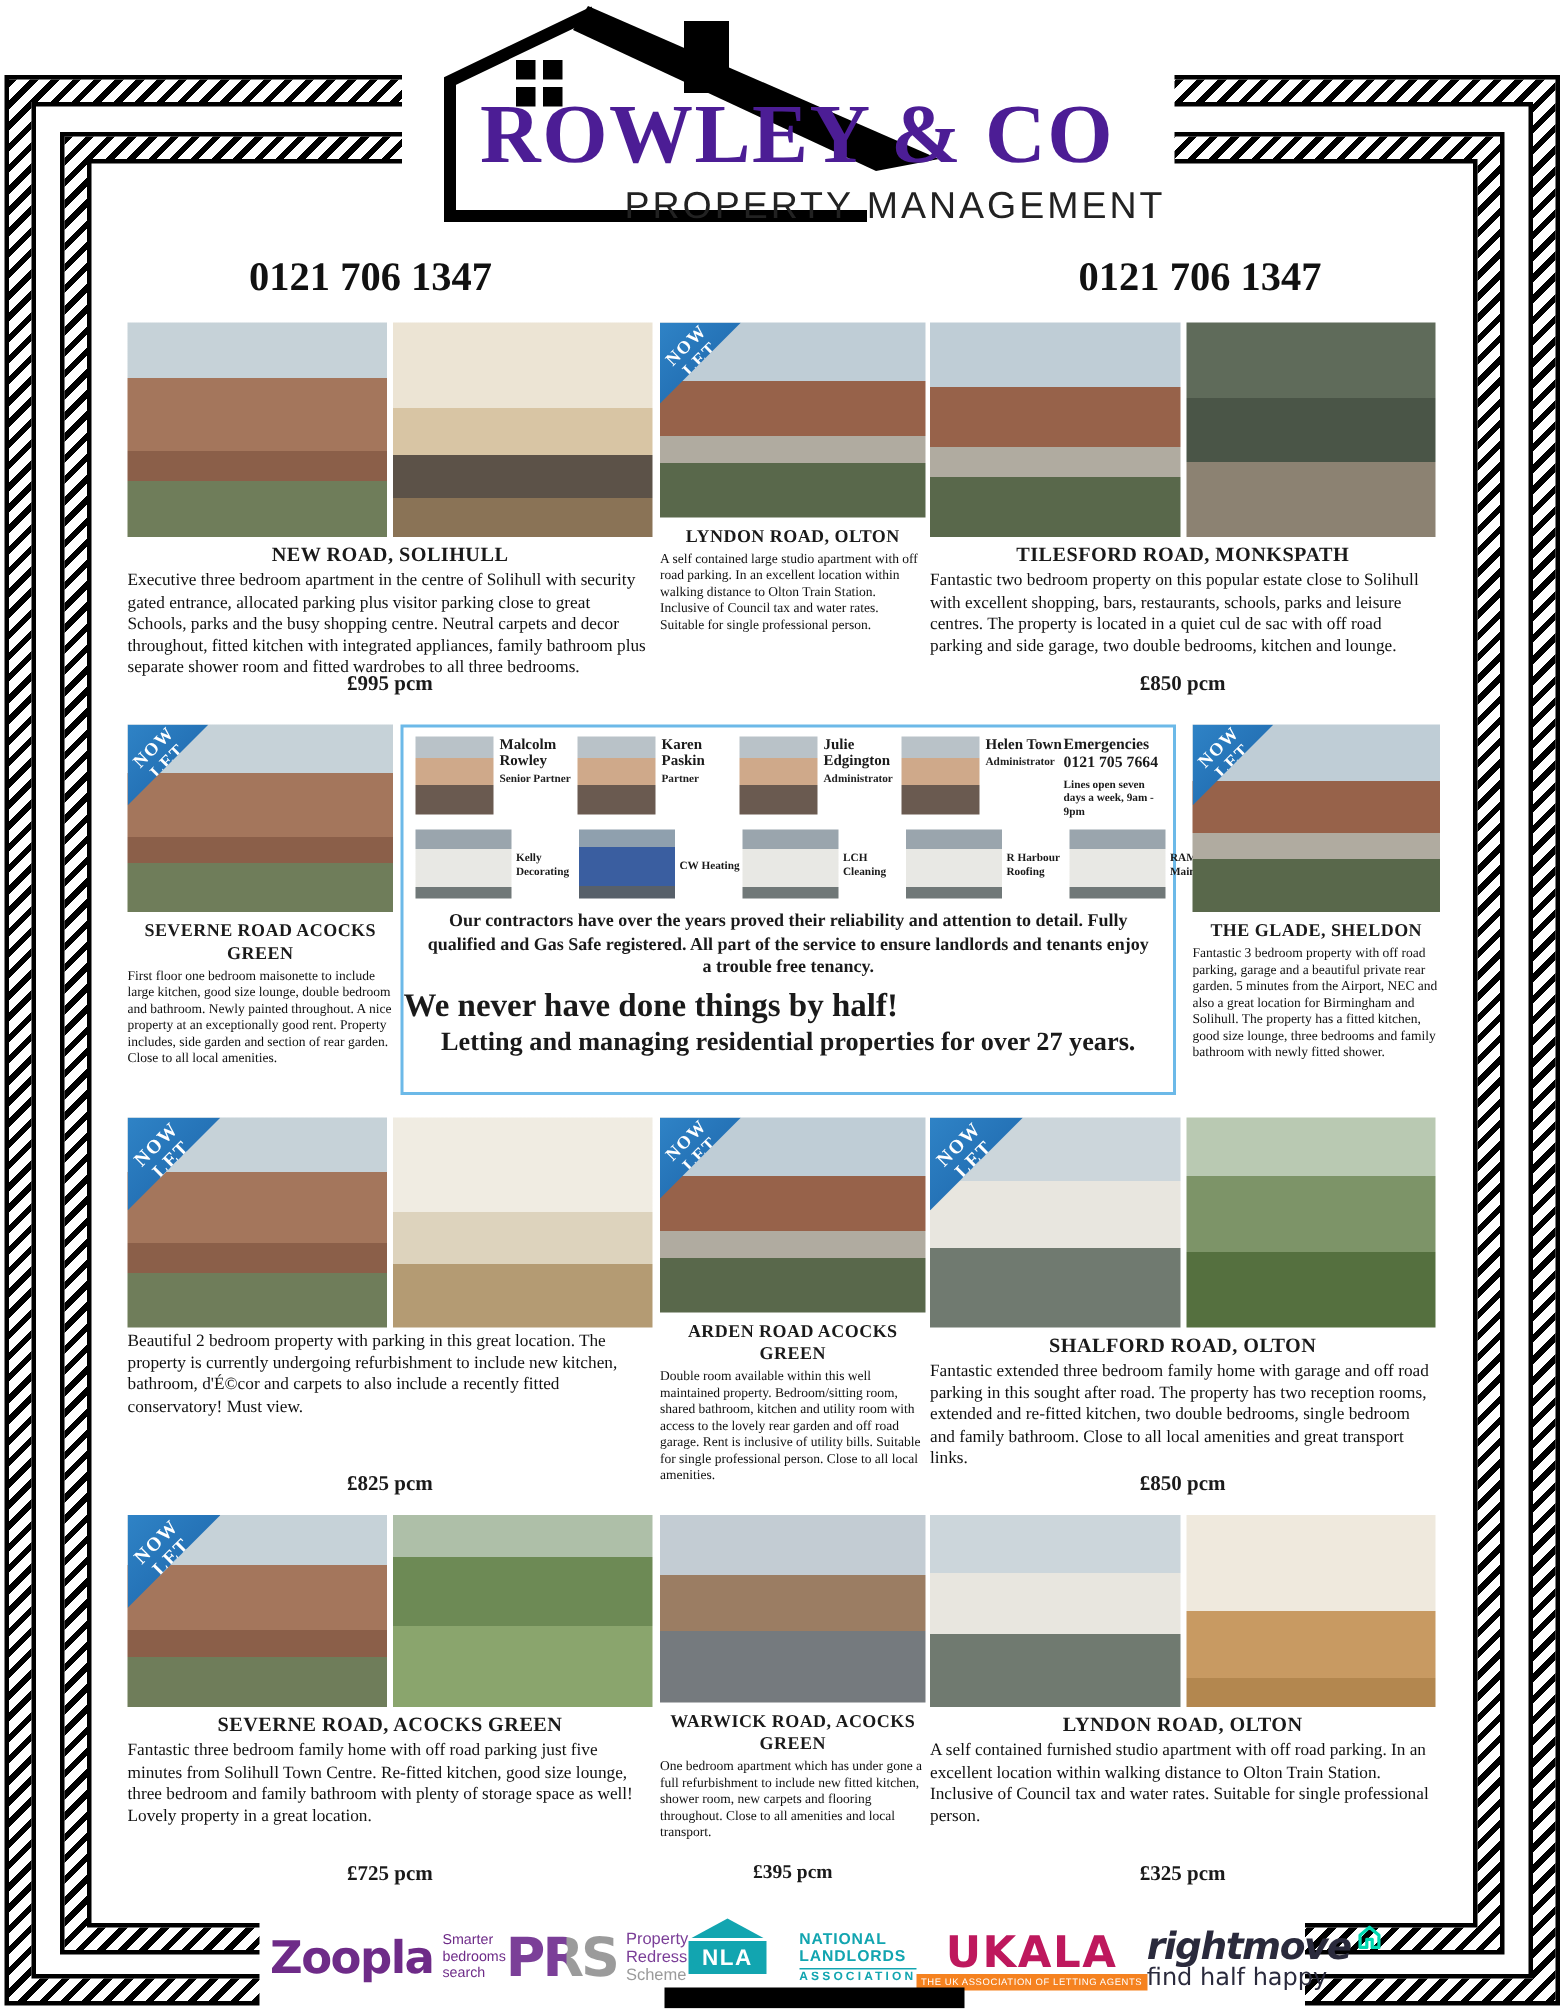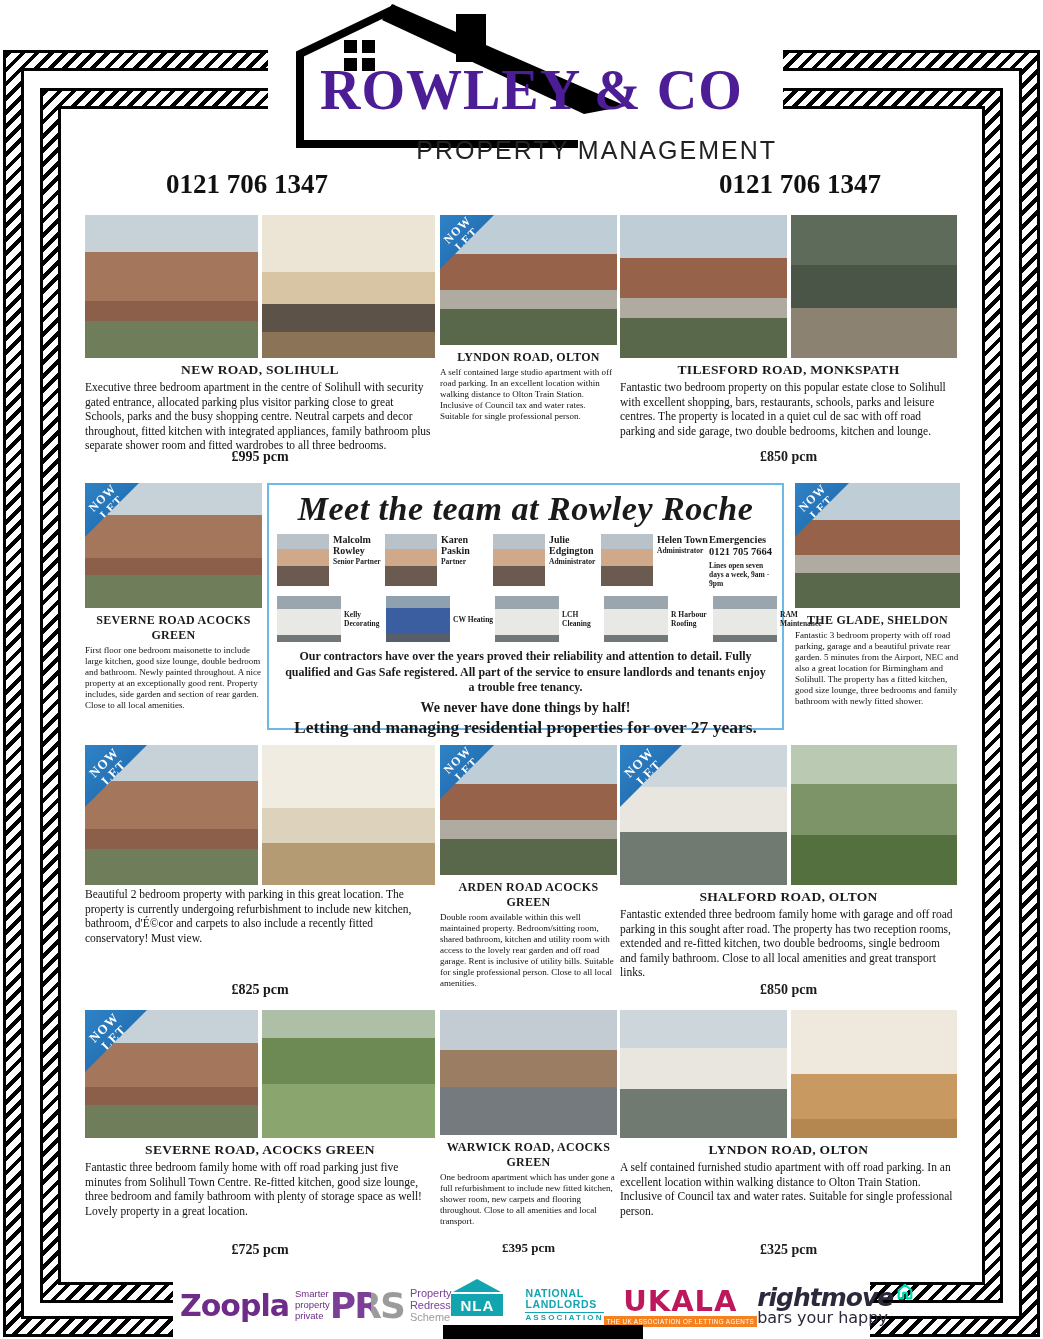--- a/index.html
+++ b/index.html
@@ -19,21 +19,21 @@
   .mask-footer { left:173px; top:1262px; width:697px; height:77px; }
   .bottom-bar { position:absolute; z-index:4; left:443px; top:1325px; width:200px; height:14px; background:#000; }
 
   .z3 { position:absolute; z-index:3; }
 
   
   .logo-box { left:268px; top:0; width:515px; height:168px; }
   .logo-svg { position:absolute; left:10px; top:2px; }
   .brand-name { position:absolute; left:52px; top:58px; width:460px;
     font-size:56px; font-weight:bold; letter-spacing:1px; color:#4c1d95; white-space:nowrap; }
-  .brand-tagline { position:absolute; right:6px; top:136px;
+  .brand-tagline { position:absolute; right:6px; top:123px;
     font-family:"Liberation Sans", sans-serif; font-size:25px; letter-spacing:2px; color:#222; }
   .phone { font-size:27px; font-weight:bold; text-align:center; color:#111; }
   .phone-left { left:87px; top:169px; width:320px; }
   .phone-right { left:640px; top:169px; width:320px; }
 
   
   .card { position:absolute; z-index:3; }
   .photos { display:flex; gap:4px; }
   .photo { flex:1; position:relative; overflow:hidden; background:#c9c9c9; }
   .ph-house    { background:linear-gradient(180deg,#c6d2d8 0 26%,#a4765c 26% 60%,#8b5f49 60% 74%,#6f7d5a 74% 100%); }
@@ -78,21 +78,21 @@
   .emerg { width:102px; }
   .emerg .et { font-weight:bold; font-size:10.5px; line-height:1.15; }
   .emerg .ep { font-weight:bold; font-size:10.5px; line-height:1.15; }
   .emerg .eh { font-size:7.5px; font-weight:bold; margin-top:3px; line-height:1.2; }
   .con-row { display:flex; justify-content:space-between; padding:8px 8px 0 8px; }
   .con { display:flex; gap:3px; align-items:center; }
   .cphoto { width:64px; height:46px; background:linear-gradient(180deg,#9aa5ad 0 28%,#e8e8e4 28% 84%,#707878 84% 100%); }
   .cphoto.blue { background:linear-gradient(180deg,#8fa0ae 0 26%,#3a5ea0 26% 82%,#57606a 82% 100%); }
   .cname { width:42px; font-size:7.5px; font-weight:bold; line-height:1.2; }
   .team-note { text-align:center; font-weight:bold; font-size:12px; line-height:1.3; margin:7px 12px 0 12px; }
-  .slogan1 { text-align:center; font-weight:bold; font-size:14px; margin-top:4px; }
+  .slogan1 { text-align:left; font-weight:bold; font-size:22px; margin-top:4px; }
   .slogan2 { text-align:center; font-weight:bold; font-size:17.5px; margin-top:1px; }
 
   
   .footer-row { left:180px; top:1276px; width:690px; height:58px;
     display:flex; align-items:center; justify-content:space-between; }
   .fl { display:flex; align-items:center; gap:6px; }
   .zoopla-name { font-family:"DejaVu Sans", sans-serif; font-weight:bold; font-size:30px; letter-spacing:-1px; }
   .zoopla-tag { font-family:"Liberation Sans", sans-serif; font-size:9.5px; margin-top:-2px; }
   .prs-name { font-family:"DejaVu Sans", sans-serif; font-weight:bold; font-size:36px; letter-spacing:-2px;
     background:linear-gradient(90deg,#7b3f98 0 55%,#9b9b9b 55% 100%); -webkit-background-clip:text; background-clip:text; color:transparent; }
@@ -192,21 +192,20 @@
               <span>LET</span>
             </div>
         </div>
       </div>
     </div>
     <div class="title">SEVERNE ROAD ACOCKS GREEN</div>
     <div class="desc">First floor one bedroom maisonette to include large kitchen, good size lounge, double bedroom and bathroom.  Newly painted throughout. A nice property at an exceptionally good rent. Property includes, side garden and section of rear garden. Close to all local amenities.</div>
   </div>
 
   <div class="z3 team-box">
-    <div class="team-head">Meet the team at Rowley Roche</div>
     <div class="staff-row">
       <div class="staff">
         <div class="sphoto"></div>
         <div class="stext">
           <div class="sname">Malcolm Rowley</div>
           <div class="srole">Senior Partner</div>
         </div>
       </div>
       <div class="staff">
         <div class="sphoto"></div>
@@ -357,21 +356,21 @@
       <div class="photo ph-room"></div>
     </div>
     <div class="title">LYNDON ROAD, OLTON</div>
     <div class="desc">A self contained furnished studio apartment with off road parking. In an excellent location within walking distance to Olton Train Station. Inclusive of Council tax and water rates. Suitable for single professional person.</div>
     <div class="price">£325 pcm</div>
   </div>
 
   <div class="z3 footer-row">
     <div class="fl" style="flex-direction:row;align-items:center;">
       <div class="zoopla-name" style="color:#6e2b88;">Zoopla</div>
-      <div class="zoopla-tag" style="color:#6e2b88;">Smarter property private</div>
+      <div class="zoopla-tag" style="color:#6e2b88;">Smarter bedrooms search</div>
     </div>
     <div class="fl">
       <div class="prs-name">PRS</div>
       <div class="prs-lines">
         <div style="color:#7b3f98;">Property</div>
         <div style="color:#7b3f98;">Redress</div>
         <div style="color:#9b9b9b;">Scheme</div>
       </div>
     </div>
     <div class="fl">
@@ -389,17 +388,17 @@
       <div class="ukala-name" style="color:#be185d;">UKALA</div>
       <div class="ukala-bar">THE UK ASSOCIATION OF LETTING AGENTS</div>
     </div>
     <div class="rm">
       <div class="rm-top">
         <div class="rm-name" style="color:#2a2a3c;font-style:italic;">rightmove</div>
         <svg width="18" height="18" viewBox="0 0 20 20">
           <path d="M3 17 L3 8 L10 2 L17 8 L17 17 L12 17 L12 11 L8 11 L8 17 Z" fill="none" stroke="#00d9b2" stroke-width="2.4" stroke-linejoin="round"></path>
         </svg>
       </div>
-      <div class="rm-tag" style="color:#2a2a3c;">bars your happy</div>
+      <div class="rm-tag" style="color:#2a2a3c;">find half happy</div>
     </div>
   </div>
 
 </div>
 
 </body></html>

